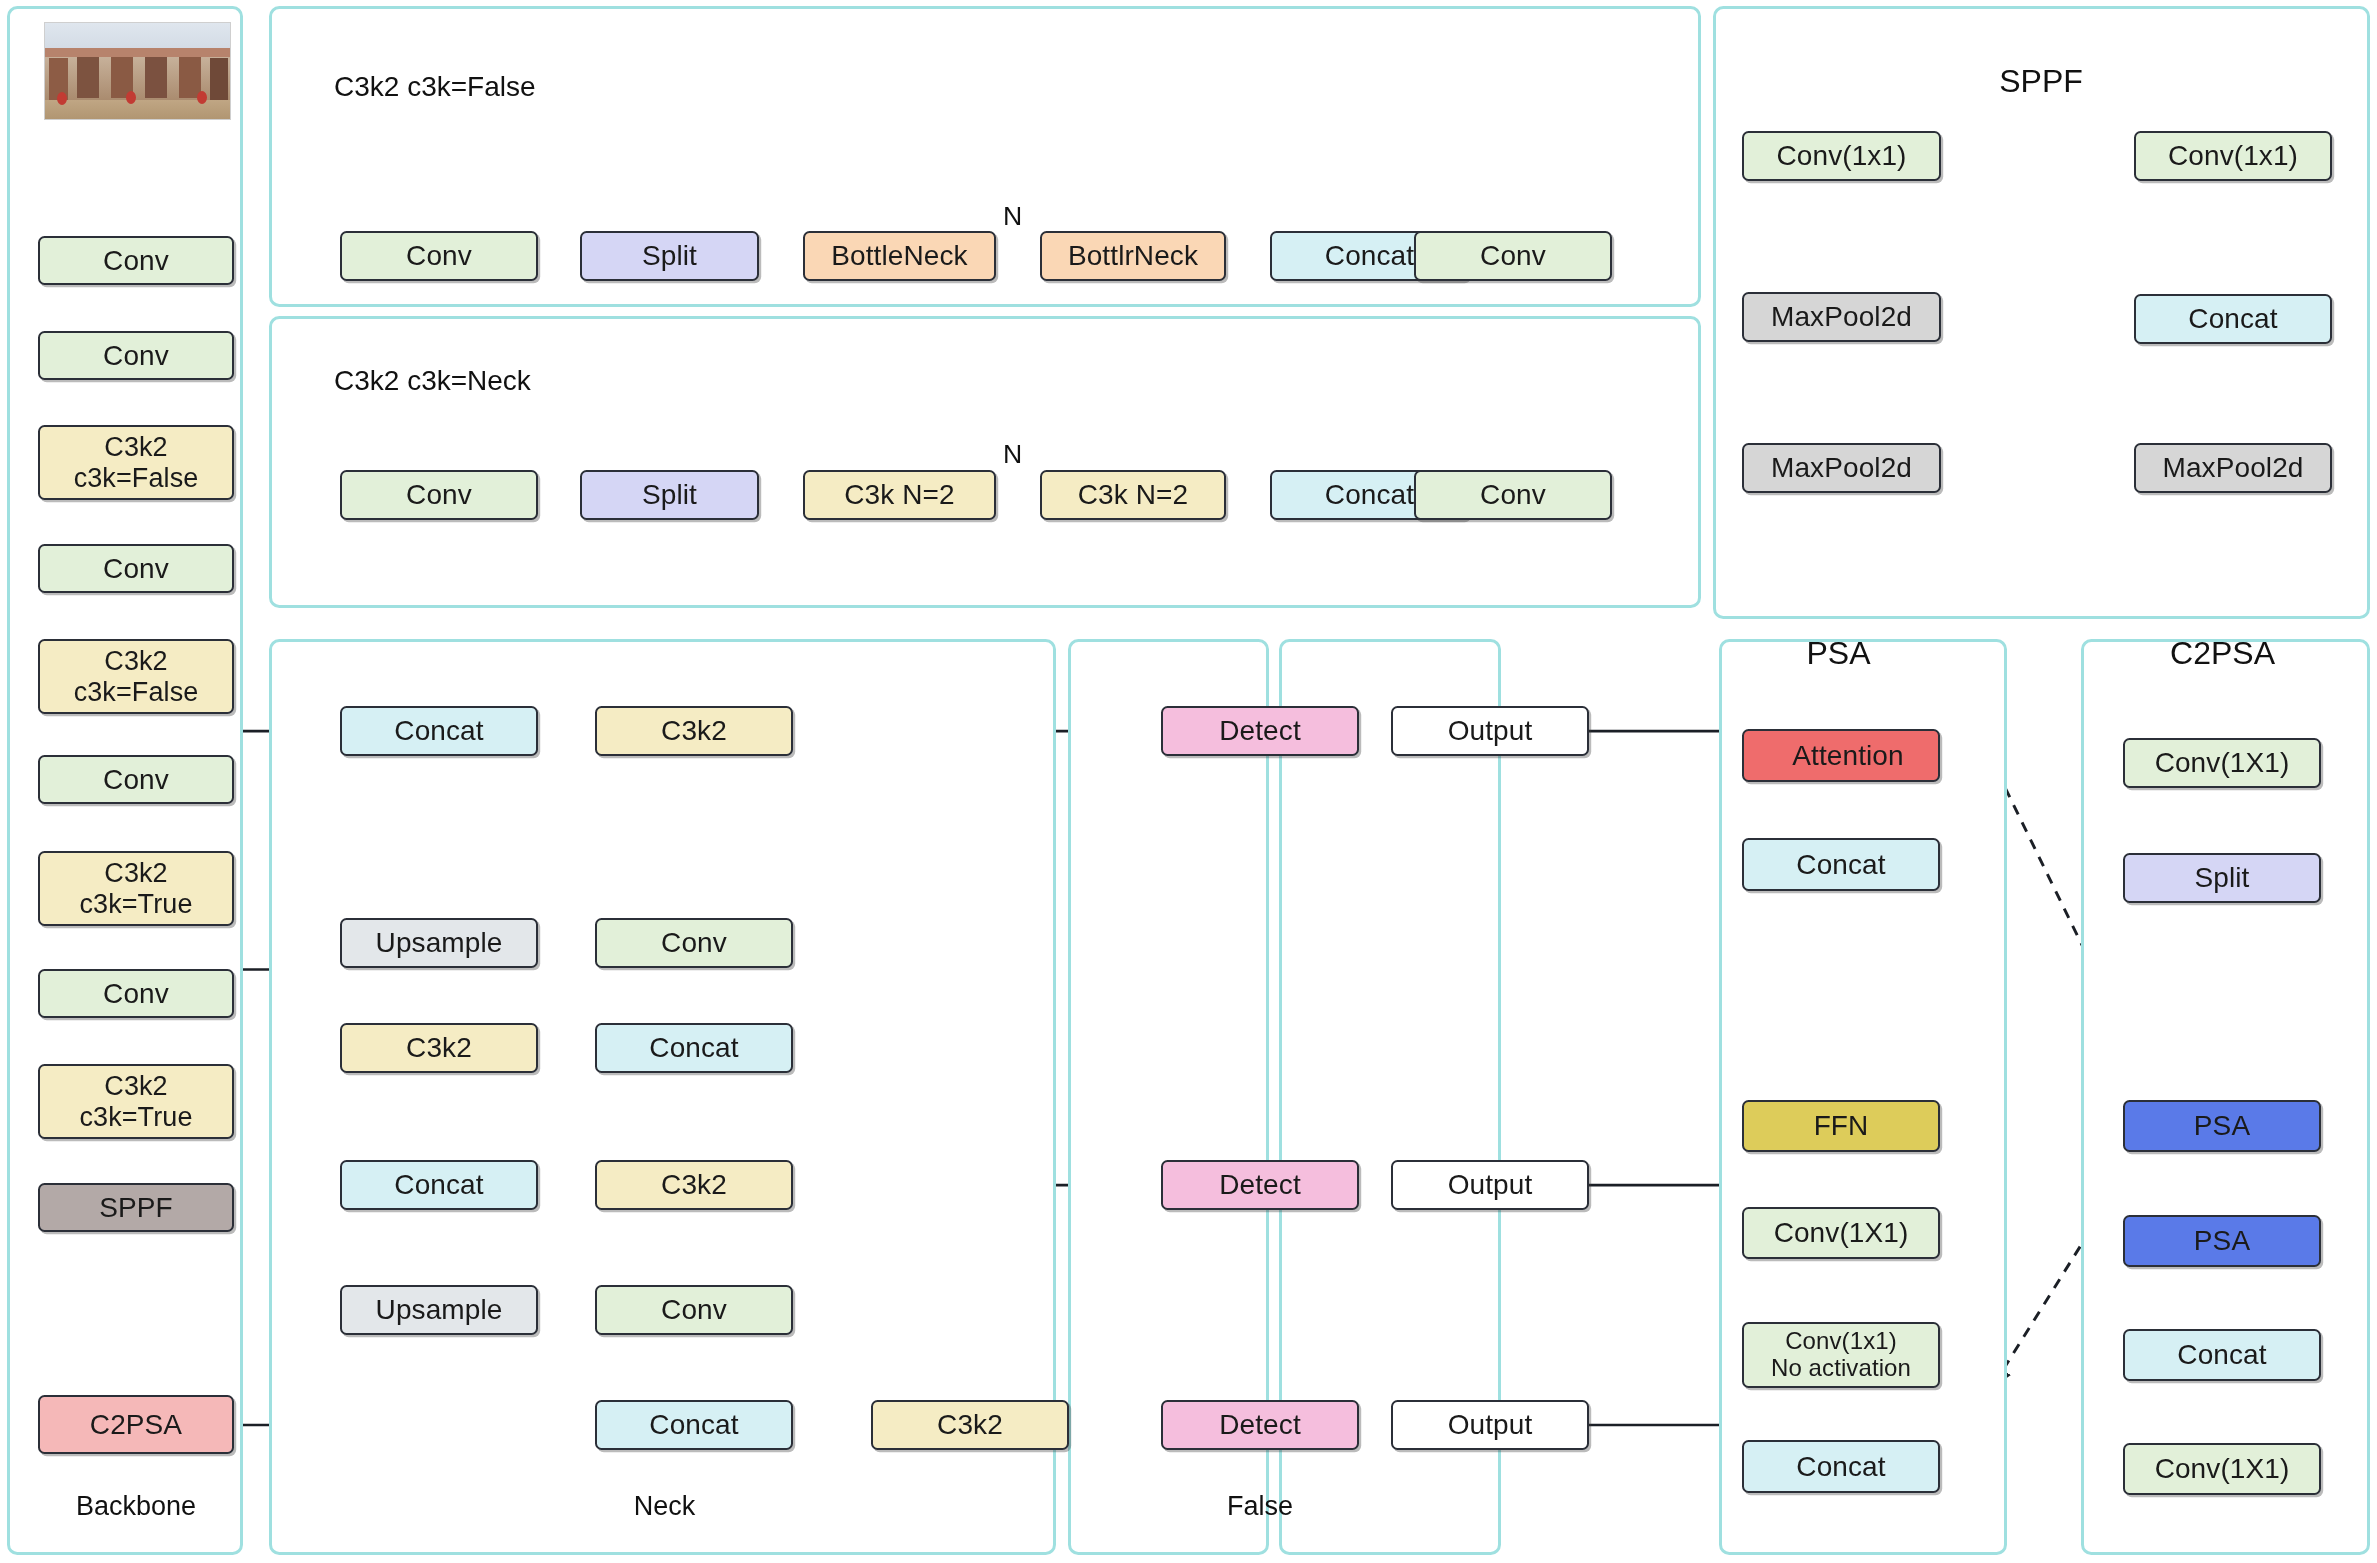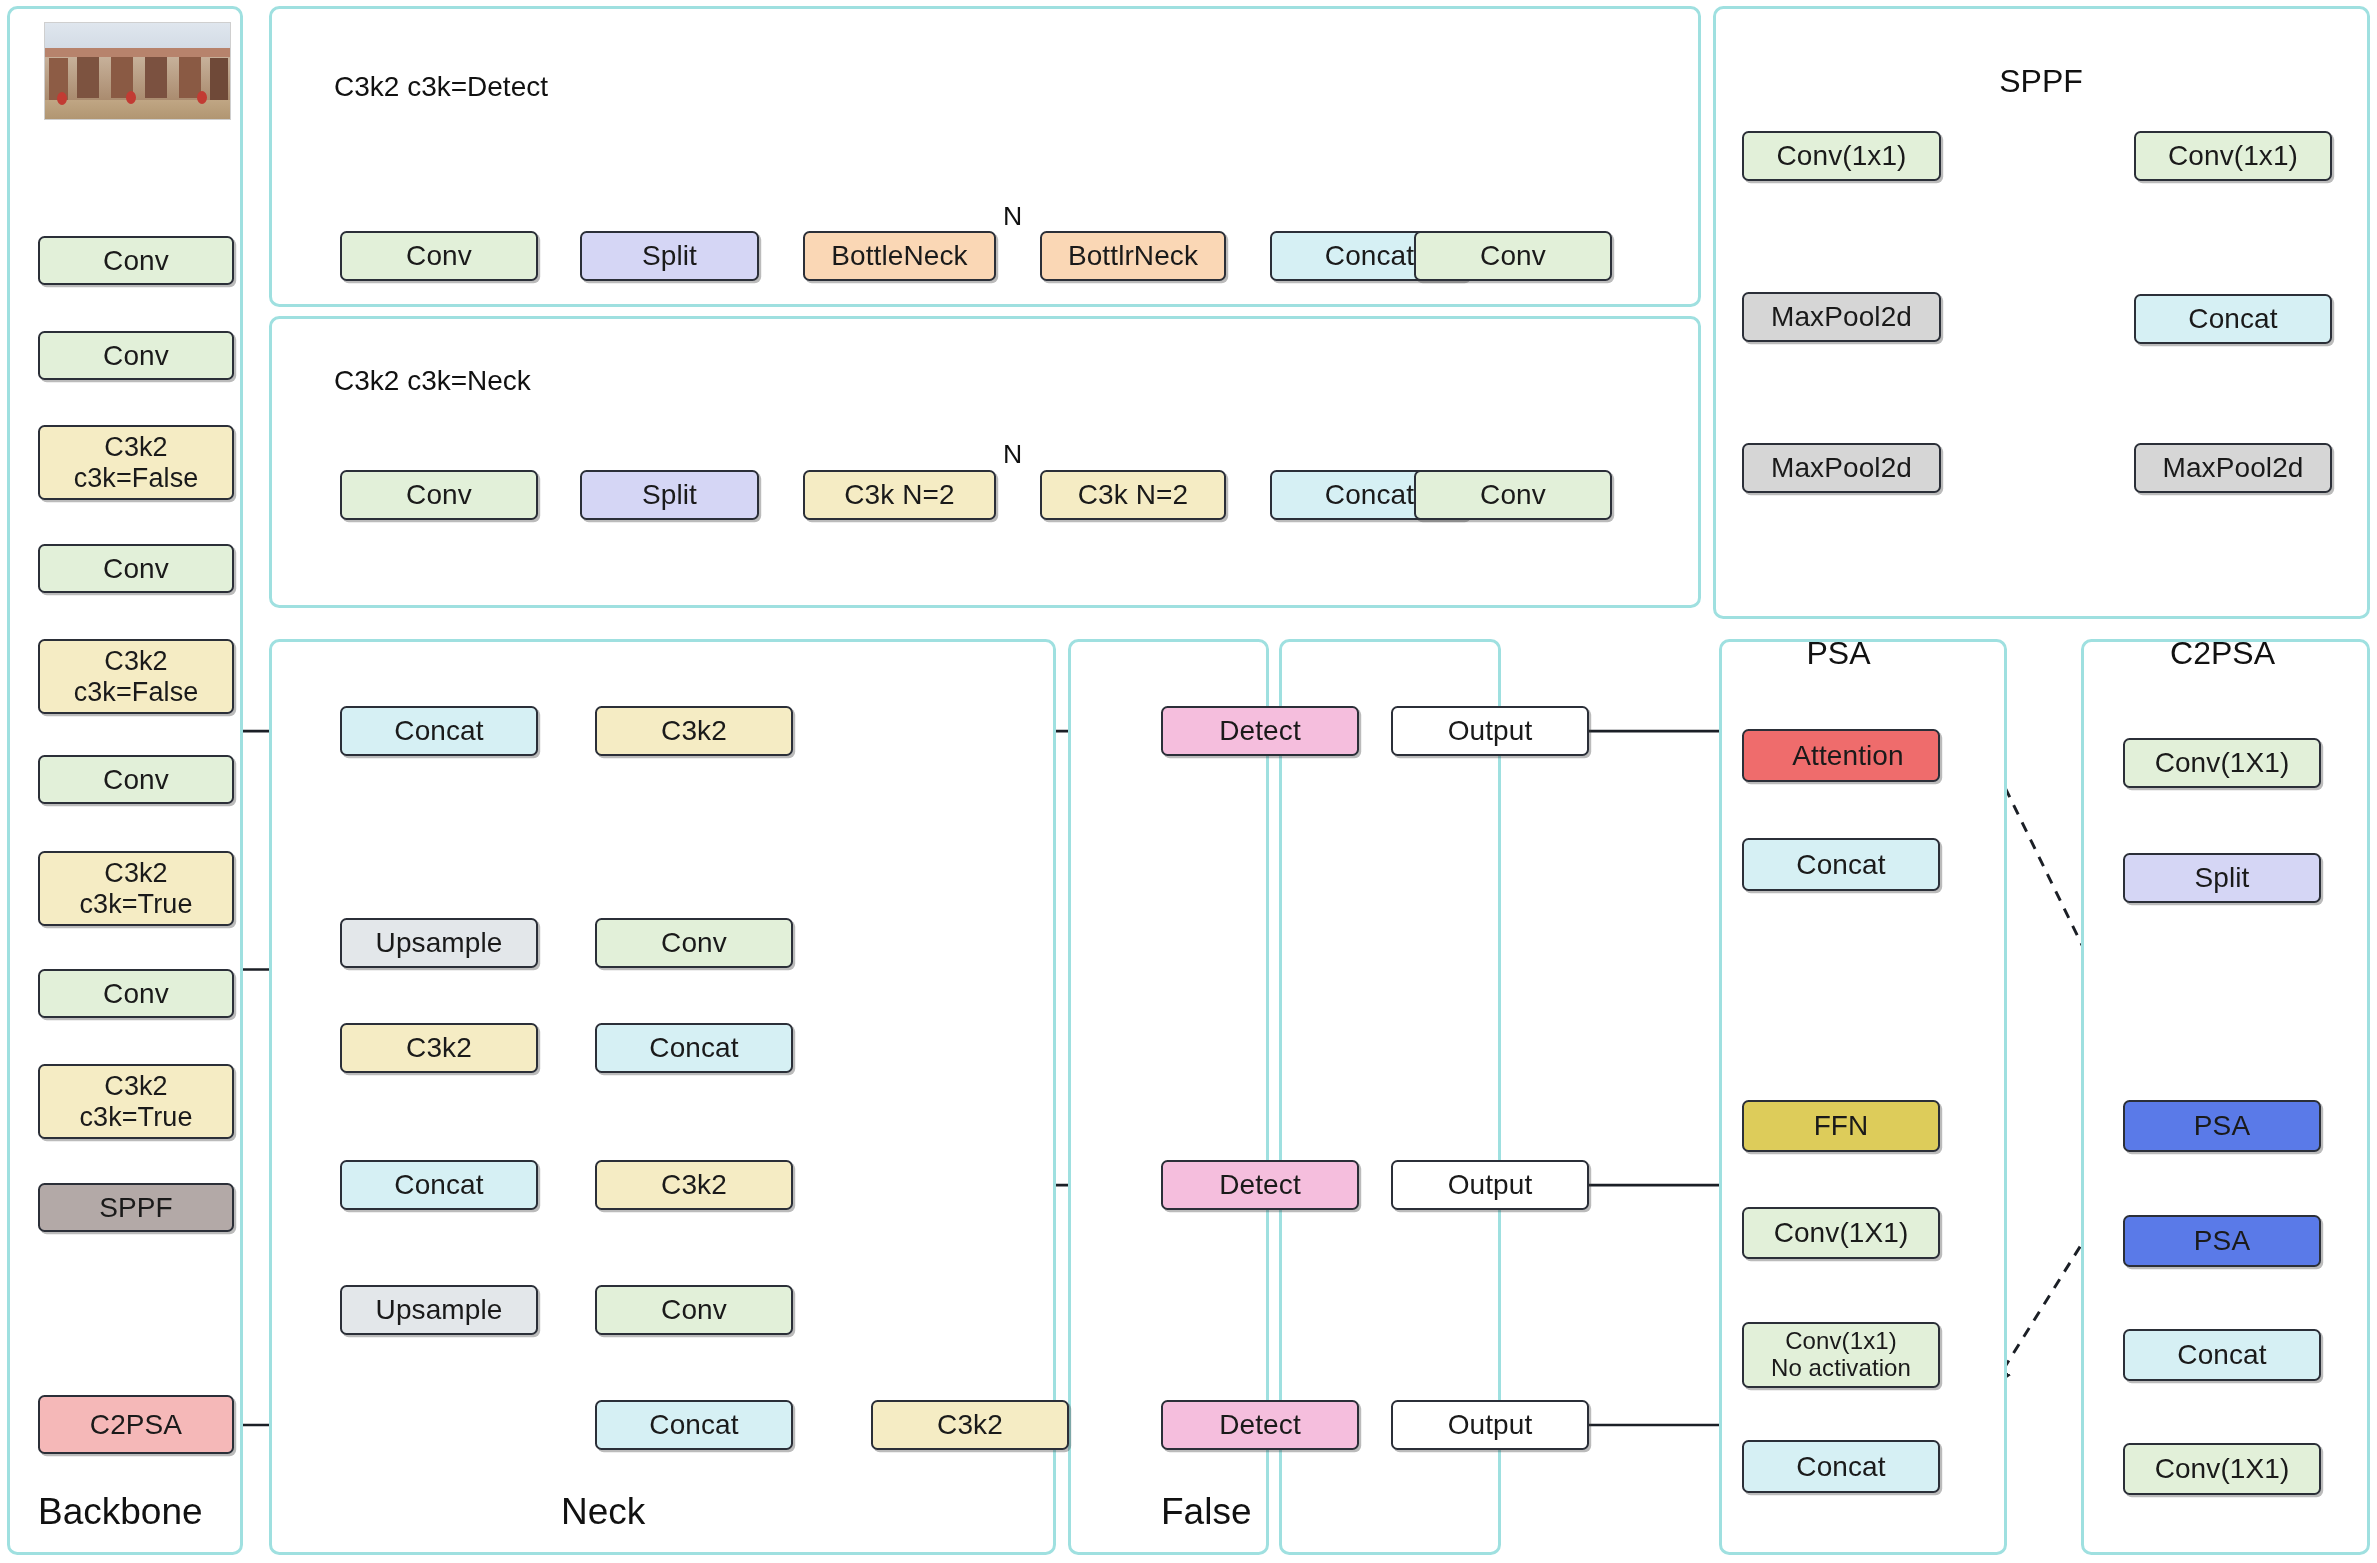--- a/index.html
+++ b/index.html
@@ -6,21 +6,21 @@
   body{font-family:"Liberation Sans", sans-serif;}
   #stage{position:relative;width:2377px;height:1564px;background:#fff;overflow:hidden;}
   svg.layer{position:absolute;left:0;top:0;width:2377px;height:1564px;}
   .panel{position:absolute;border:3.7px solid #9fe0e0;border-radius:10.3px;background:#fff;box-sizing:border-box;}
   .node{position:absolute;box-sizing:border-box;border:2.2px solid #2b2f38;border-radius:6.6px;
         display:flex;align-items:center;justify-content:center;text-align:center;
         color:#1a1a1a;font-size:28px;line-height:1.12;letter-spacing:0.1px;
         box-shadow:2.2px 2.2px 0 rgba(60,60,60,.35);}
   .node.two{font-size:27px;}
   .ptitle{position:absolute;font-size:32px;color:#111;text-align:center;}
-  .plabel{position:absolute;font-size:37px;color:#111;text-align:left;}
+  .plabel{position:absolute;font-size:27px;color:#111;text-align:center;}
   .smalltag{position:absolute;font-size:28px;color:#111;}
   .ntag{position:absolute;font-size:26.6px;color:#111;}
   .thumb{position:absolute;border:1.5px solid #cfcfcf;overflow:hidden;background:#c9b49a;}
   .thumb i{position:absolute;display:block;}
 </style>
 </head>
 <body>
 
 <div id="stage">
 
@@ -215,21 +215,21 @@
     <span>c3k=True</span>
   </div>
   <div class="node" style="left:38px;top:1183px;width:196px;height:49px;background:#b3a9a7;">
     <span>SPPF</span>
   </div>
   <div class="node" style="left:38px;top:1395px;width:196px;height:59px;background:#f5b8b8;">
     <span>C2PSA</span>
   </div>
   <div class="plabel" style="left:38px;top:1491px;width:196px;">Backbone</div>
 
-  <div class="smalltag" style="left:334px;top:71px;">C3k2 c3k=Detect</div>
+  <div class="smalltag" style="left:334px;top:71px;">C3k2 c3k=False</div>
   <div class="ntag" style="left:1003px;top:201px;">N</div>
   <div class="node" style="left:340px;top:231px;width:198px;height:50px;background:#e2f0d9;">
     <span>Conv</span>
   </div>
   <div class="node" style="left:580px;top:231px;width:179px;height:50px;background:#d5d6f5;">
     <span>Split</span>
   </div>
   <div class="node" style="left:803px;top:231px;width:193px;height:50px;background:#fad7b5;">
     <span>BottleNeck</span>
   </div>

